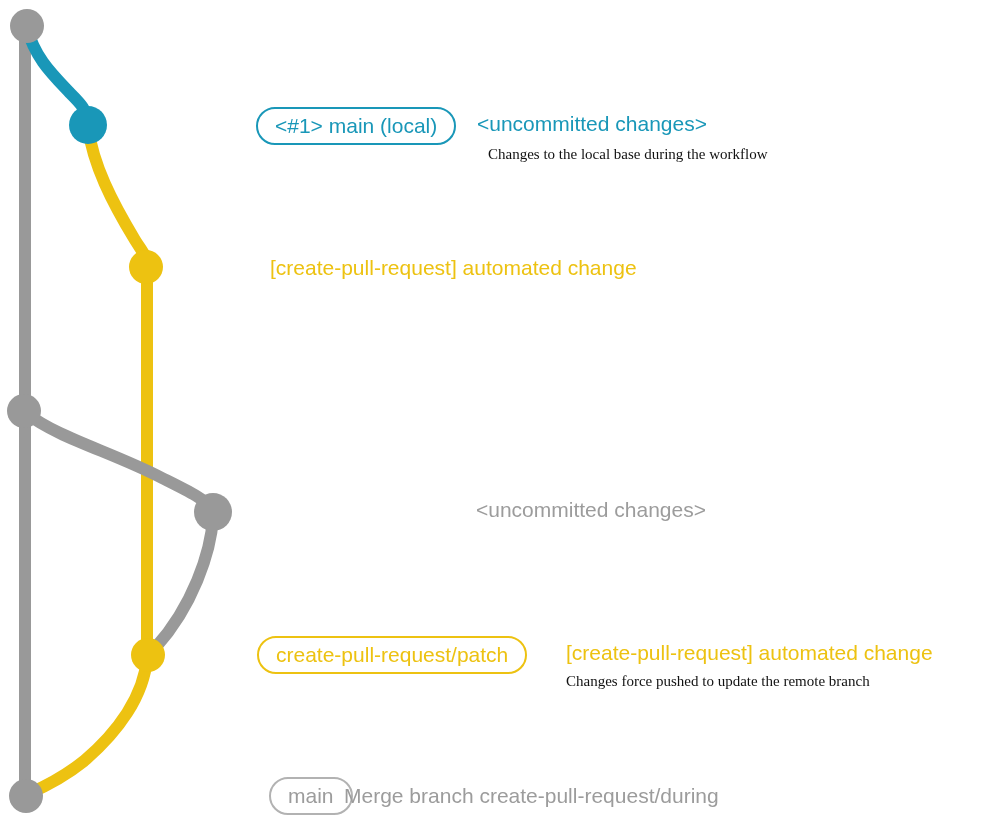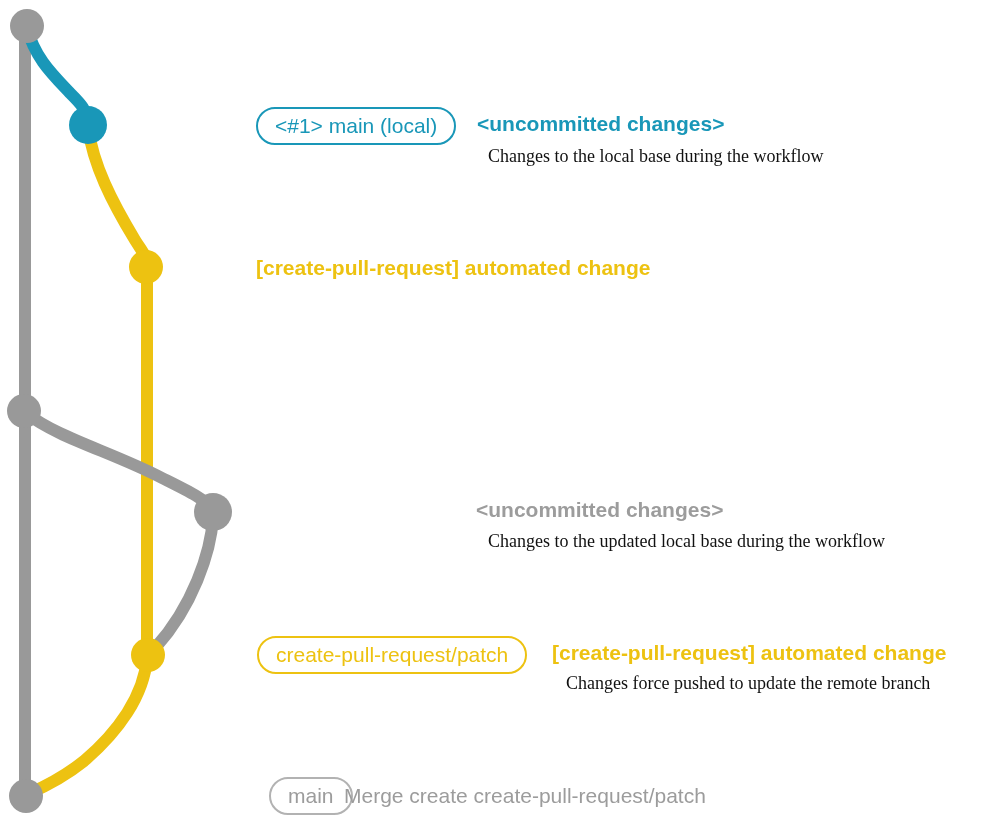--- a/index.html
+++ b/index.html
@@ -14,28 +14,28 @@
     background: #ffffff;
     overflow: hidden;
     font-family: "Liberation Sans", sans-serif;
   }
   .abs { position: absolute; white-space: nowrap; }
 
   .annotation {
     font-size: 21px;
     color: var(--gray-text);
   }
-  .heading { font-size: 21px; font-weight: bold; }
+  .heading { font-size: 21px; }
   .teal-text   { color: var(--teal); }
-  .yellow-text { color: var(--yellow); }
+  .yellow-text { color: var(--yellow); margin-left: 14px; }
   .gray-text   { color: var(--gray-text); }
 
   .caption {
     font-family: "Liberation Serif", serif;
-    font-size: 18px;
+    font-size: 15px;
     color: var(--ink);
   }
 
   .chip {
     display: inline-block;
     height: 34px;
     line-height: 34px;
     padding: 0 17px;
     border-radius: 19px;
     border: 2px solid;
@@ -83,22 +83,21 @@
 
 
   <div class="abs chip teal-chip" style="left:256px;top:107px">&lt;#1&gt; main (local)</div>
   <div class="abs heading teal-text" style="left:477px;top:112px">&lt;uncommitted changes&gt;</div>
   <div class="abs caption" style="left:488px;top:146px">Changes to the local base during the workflow</div>
 
   <div class="abs heading yellow-text" style="left:256px;top:256px">[create-pull-request] automated change</div>
 
 
   <div class="abs heading gray-text" style="left:476px;top:498px">&lt;uncommitted changes&gt;</div>
-  <div class="abs caption" style="left:488px;top:531px">Changes to the updated local base during the workflow</div>
 
   <div class="abs chip yellow-chip" style="left:257px;top:636px">create-pull-request/patch</div>
   <div class="abs heading yellow-text" style="left:552px;top:641px">[create-pull-request] automated change</div>
   <div class="abs caption" style="left:566px;top:673px">Changes force pushed to update the remote branch</div>
 
   <div class="abs chip gray-chip" style="left:269px;top:777px">main</div>
-  <div class="abs annotation" style="left:344px;top:784px">Merge create create-pull-request/patch</div>
+  <div class="abs annotation" style="left:344px;top:784px">Merge branch create-pull-request/during</div>
 
 </div>
 
 </body></html>

